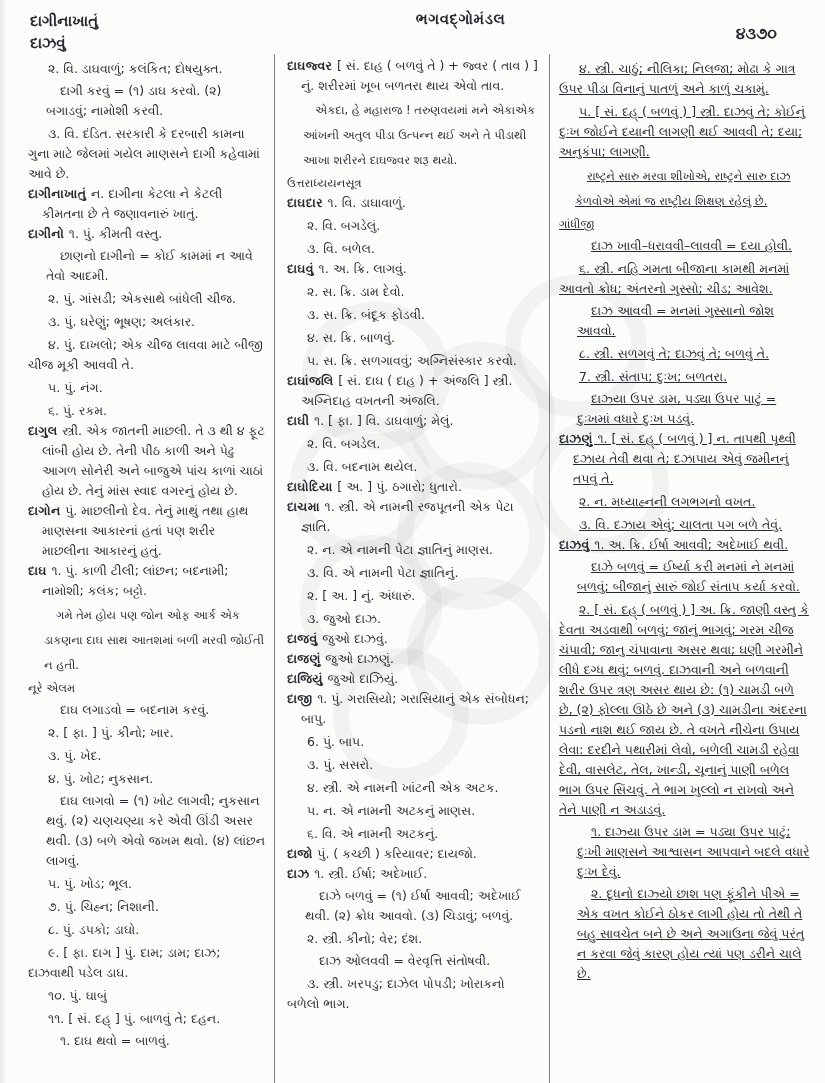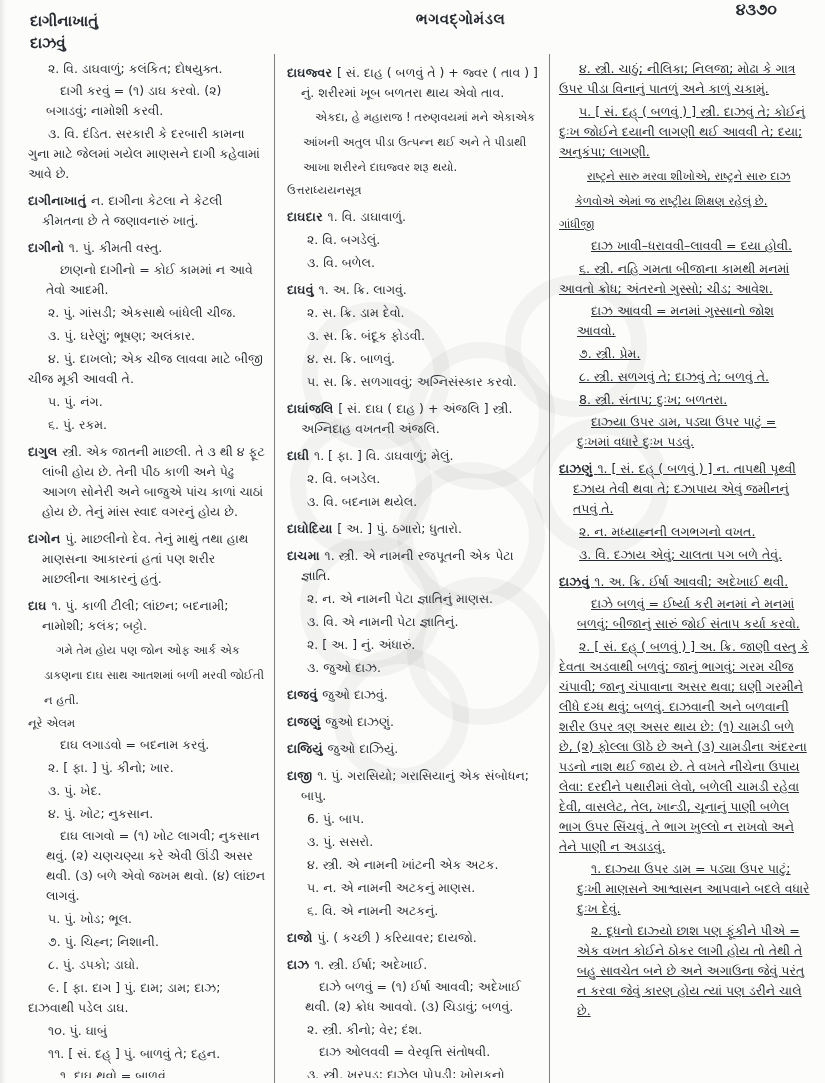--- a/index.html
+++ b/index.html
@@ -11,32 +11,32 @@
   .page{
     position:relative;width:825px;height:1083px;overflow:hidden;
     background:var(--paper,#fcfcfa);
     color:var(--ink,#262a31);
   }
   
   .header{position:absolute;left:0;top:0;width:100%;height:54px;}
   .run-left{position:absolute;left:30px;top:10px;font-size:15px;font-weight:bold;line-height:22px;}
   .run-left .second{font-weight:bold;}
   .book-title{position:absolute;left:0;top:10px;width:100%;text-align:center;font-size:15px;font-weight:bold;letter-spacing:.5px;padding-left:48px;}
-  .page-no{position:absolute;right:48px;top:0;font-size:16px;font-weight:bold;}
+  .page-no{position:absolute;right:48px;top:24px;font-size:16px;font-weight:bold;}
   
   .rule{position:absolute;top:54px;bottom:0;width:1px;background:#55565c;opacity:.75;}
   .rule.r1{left:274px;}
   .rule.r2{left:549px;}
   
   .col{position:absolute;top:56px;height:1022px;overflow:hidden;font-size:12.5px;line-height:20px;}
   .col.c1{left:28px;width:238px;}
   .col.c2{left:287px;width:252px;}
   .col.c3{left:559px;width:252px;text-decoration:underline;}
   .col p{margin:0;}
-  .col p.head{margin-top:7px;padding-left:14px;text-indent:-14px;}
+  .col p.head{padding-left:14px;text-indent:-14px;}
   .col p.head b{font-weight:bold;letter-spacing:.3px;}
   .col p.sense{margin-top:3px;padding-left:0;text-indent:20px;}
   .col p.idiom{margin-top:2px;padding-left:18px;text-indent:14px;}
   .col p.quote{margin-top:2px;padding-left:16px;text-indent:12px;font-size:11.5px;line-height:25px;}
   .col p.attr{margin-top:0;text-align:left;font-size:11.5px;padding-right:4px;}
   
   .watermark{position:absolute;inset:0;pointer-events:none;}
   .wm-ring{position:absolute;border-radius:50%;border:16px solid rgba(70,70,70,0.055);}
   
   .edge{position:absolute;left:0;top:0;bottom:0;width:6px;background:linear-gradient(to right,rgba(0,0,0,.08),rgba(0,0,0,0));}
@@ -142,23 +142,22 @@
         <p class="sense">૩. સ્ત્રી. ખરપડુ; દાઝેલ પોપડી; ખોરાકનો બળેલો ભાગ.</p>
       </section>
     <section class="col c3" id="col3">
         <p class="sense">૪. સ્ત્રી. ચાઠું; નીલિકા; નિલજા; મોઢા કે ગાત્ર ઉપર પીડા વિનાનું પાતળું અને કાળું ચકામું.</p>
         <p class="sense">૫. [ સં. દહ્ ( બળવું ) ] સ્ત્રી. દાઝવું તે; કોઈનું દુઃખ જોઈને દયાની લાગણી થઈ આવવી તે; દયા; અનુકંપા; લાગણી.</p>
         <p class="quote">રાષ્ટ્રને સારુ મરવા શીખોએ, રાષ્ટ્રને સારુ દાઝ કેળવોએ એમાં જ રાષ્ટ્રીય શિક્ષણ રહેલું છે.</p>
         <p class="attr">ગાંધીજી</p>
         <p class="idiom">દાઝ ખાવી–ધરાવવી–લાવવી = દયા હોવી.</p>
         <p class="sense">૬. સ્ત્રી. નહિ ગમતા બીજાના કામથી મનમાં આવતો ક્રોધ; અંતરનો ગુસ્સો; ચીડ; આવેશ.</p>
         <p class="idiom">દાઝ આવવી = મનમાં ગુસ્સાનો જોશ આવવો.</p>
-        <p class="sense">૭. સ્ત્રી. પ્રેમ.</p>
         <p class="sense">૮. સ્ત્રી. સળગવું તે; દાઝવું તે; બળવું તે.</p>
-        <p class="sense">8. સ્ત્રી. સંતાપ; દુઃખ; બળતરા.</p>
+        <p class="sense">7. સ્ત્રી. સંતાપ; દુઃખ; બળતરા.</p>
         <p class="idiom">દાઝ્યા ઉપર ડામ, પડ્યા ઉપર પાટું = દુઃખમાં વધારે દુઃખ પડવું.</p>
         <p class="head"><b>દાઝણું </b>૧. [ સં. દહ્ ( બળવું ) ] ન. તાપથી પૃથ્વી દઝાય તેવી થવા તે; દઝાપાય એવું જમીનનું તપવું તે.</p>
         <p class="sense">૨. ન. મધ્યાહ્નની લગભગનો વખત.</p>
         <p class="sense">૩. વિ. દઝાય એવું; ચાલતા પગ બળે તેવું.</p>
         <p class="head"><b>દાઝવું </b>૧. અ. ક્રિ. ઈર્ષા આવવી; અદેખાઈ થવી.</p>
         <p class="idiom">દાઝે બળવું = ઈર્ષ્યા કરી મનમાં ને મનમાં બળવું; બીજાનું સારું જોઈ સંતાપ કર્યા કરવો.</p>
         <p class="sense">૨. [ સં. દહ્ ( બળવું ) ] અ. ક્રિ. જાણી વસ્તુ કે દેવતા અડવાથી બળવું; જાનું ભાગવું; ગરમ ચીજ ચંપાવી; જાનુ ચંપાવાના અસર થવા; ઘણી ગરમીને લીધે દગ્ધ થવું; બળવું. દાઝવાની અને બળવાની શરીર ઉપર ત્રણ અસર થાય છે: (૧) ચામડી બળે છે, (૨) ફોલ્લા ઊઠે છે અને (૩) ચામડીના અંદરના પડનો નાશ થઈ જાય છે. તે વખતે નીચેના ઉપાય લેવા: દરદીને પથારીમાં લેવો, બળેલી ચામડી રહેવા દેવી, વાસલેટ, તેલ, ખાન્ડી, ચૂનાનું પાણી બળેલ ભાગ ઉપર સિંચવું. તે ભાગ ખુલ્લો ન રાખવો અને તેને પાણી ન અડાડવું.</p>
         <p class="idiom">૧. દાઝ્યા ઉપર ડામ = પડ્યા ઉપર પાટું; દુઃખી માણસને આશ્વાસન આપવાને બદલે વધારે દુઃખ દેવું.</p>
         <p class="idiom">૨. દૂધનો દાઝ્યો છાશ પણ ફૂંકીને પીએ = એક વખત કોઈને ઠોકર લાગી હોય તો તેથી તે બહુ સાવચેત બને છે અને અગાઉના જેવું પરંતુ ન કરવા જેવું કારણ હોય ત્યાં પણ ડરીને ચાલે છે.</p>
       </section>

